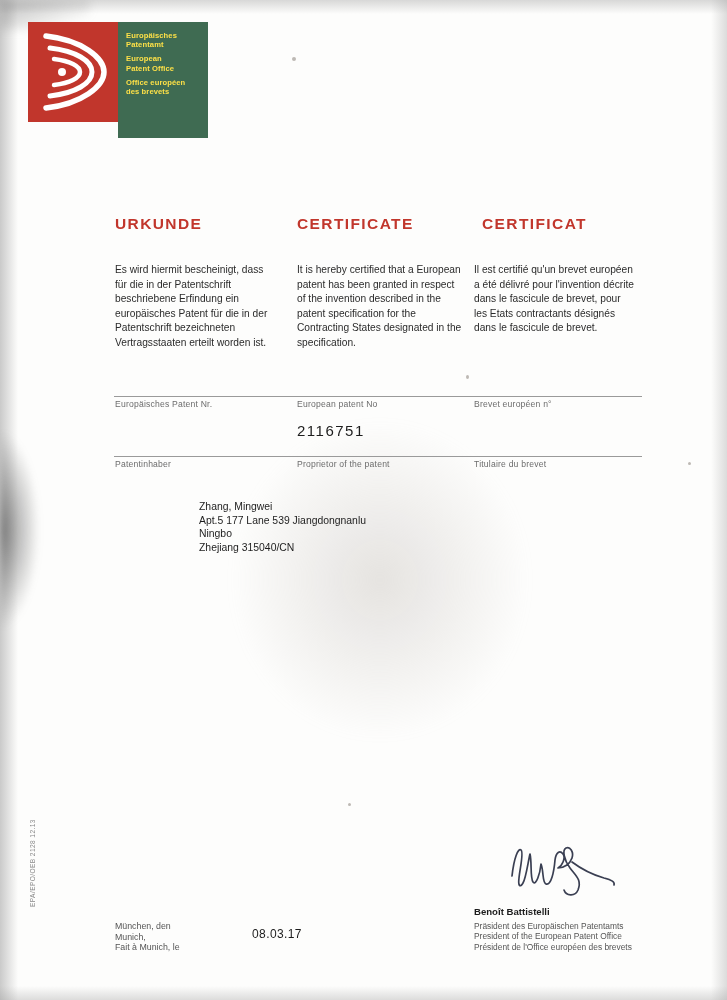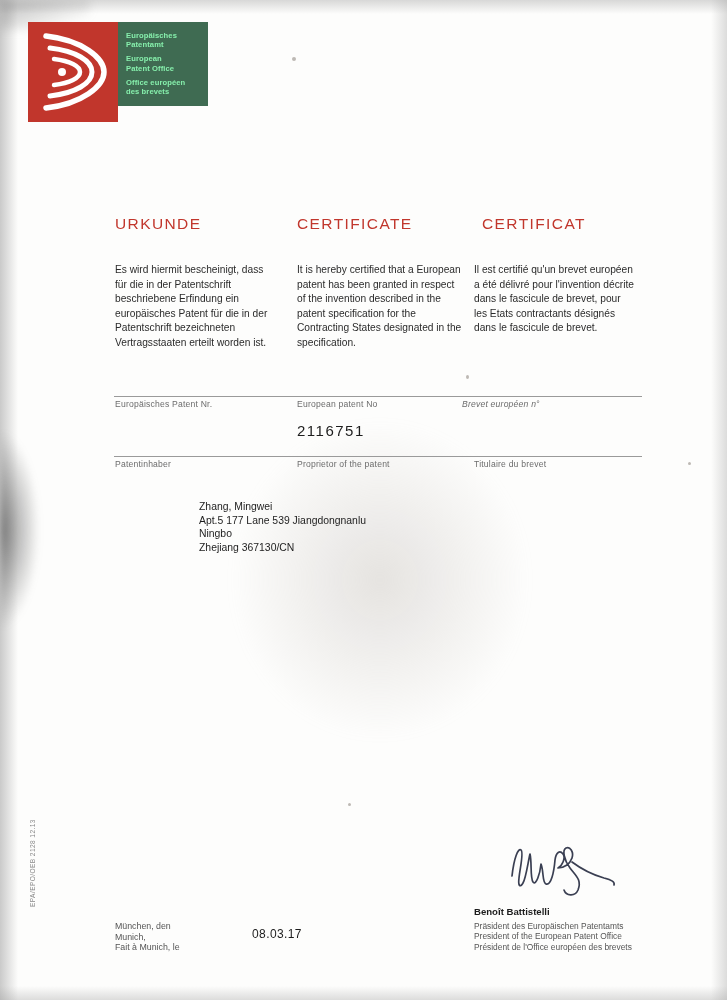--- a/index.html
+++ b/index.html
@@ -61,44 +61,44 @@
   }
   .logo-left {
     width: 90px;
     height: 100px;
     background: #c1362c;
     position: relative;
     overflow: hidden;
   }
   .logo-right {
     width: 90px;
-    height: 84px;
+    height: 116px;
     background: #3f6b52;
-    color: #86efac;
+    color: #fde047;
     box-sizing: border-box;
     padding: 9px 18px 0 8px;
   }
   .logo-line {
     font-size: 7.6px;
     line-height: 9.2px;
     font-weight: bold;
     letter-spacing: 0.1px;
     white-space: nowrap;
   }
   .logo-gap { height: 5px; }
   .swirl {
     position: absolute;
     left: 6px; top: 8px;
   }
 
   
   .heading {
     position: absolute;
     color: #c1362c;
-    font-weight: normal;
+    font-weight: bold;
     font-size: 15.5px;
     letter-spacing: 1.4px;
   }
   .h-de { left: 115px; top: 215px; }
   .h-en { left: 297px; top: 215px; }
   .h-fr { left: 474px; top: 215px; margin-left: 8px; }
 
   .para {
     position: absolute;
     font-size: 10.2px;
@@ -121,21 +121,21 @@
   .rule-2 { top: 456px; }
 
   .field-label {
     position: absolute;
     font-size: 8.6px;
     color: #6c6c6c;
     letter-spacing: 0.2px;
   }
   .lbl-de-1 { left: 115px; top: 399px; }
   .lbl-en-1 { left: 297px; top: 399px; }
-  .lbl-fr-1 { left: 462px; top: 399px; font-style: italic; }
+  .lbl-fr-1 { left: 474px; top: 399px; }
   .lbl-de-2 { left: 115px; top: 459px; }
   .lbl-en-2 { left: 297px; top: 459px; }
   .lbl-fr-2 { left: 474px; top: 459px; }
 
   .patent-number {
     position: absolute;
     left: 297px;
     top: 422px;
     font-size: 15px;
     letter-spacing: 1.5px;
@@ -266,21 +266,21 @@
 
   <div class="rule rule-2"></div>
   <div class="field-label lbl-de-2">Patentinhaber</div>
   <div class="field-label lbl-en-2">Proprietor of the patent</div>
   <div class="field-label lbl-fr-2">Titulaire du brevet</div>
 
   <div class="proprietor">
     <div>Zhang, Mingwei</div>
     <div>Apt.5 177 Lane 539 Jiangdongnanlu</div>
     <div>Ningbo</div>
-    <div>Zhejiang 367130/CN</div>
+    <div>Zhejiang 315040/CN</div>
   </div>
 
   <svg class="signature" viewBox="0 0 110 70">
     <g fill="none" stroke="#3a3f52" stroke-width="1.7" stroke-linecap="round" stroke-linejoin="round">
       <path d="M4 38 C6 20, 10 10, 13 12 C16 14, 12 30, 11 40 C10 48, 12 50, 15 45 C18 40, 20 24, 22 16 C24 24, 22 40, 25 44 C28 48, 32 36, 33 26 C36 34, 34 44, 38 46 C43 48, 46 34, 47 22 C48 14, 52 12, 55 16 C58 20, 54 28, 50 30 C56 30, 62 26, 64 20 C66 14, 62 8, 58 10 C54 12, 56 22, 62 30 C68 38, 74 42, 70 52 C67 59, 58 58, 56 52"></path>
       <path d="M64 24 C72 30, 82 36, 96 40 C104 42, 107 44, 106 47"></path>
     </g>
   </svg>
 
   <div class="footer-place">

